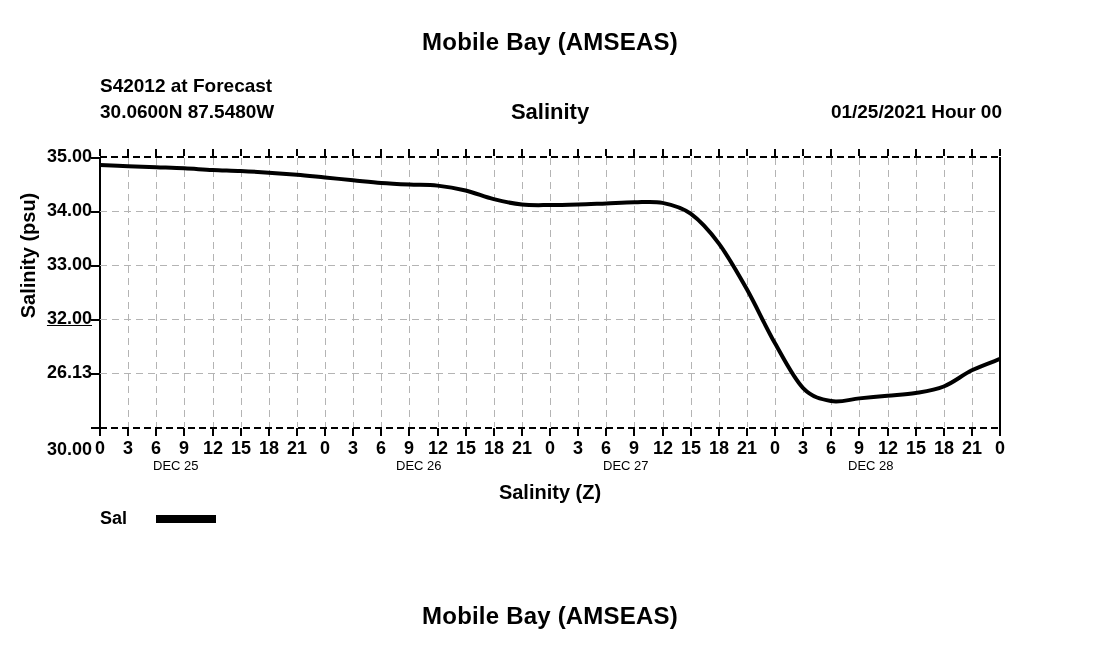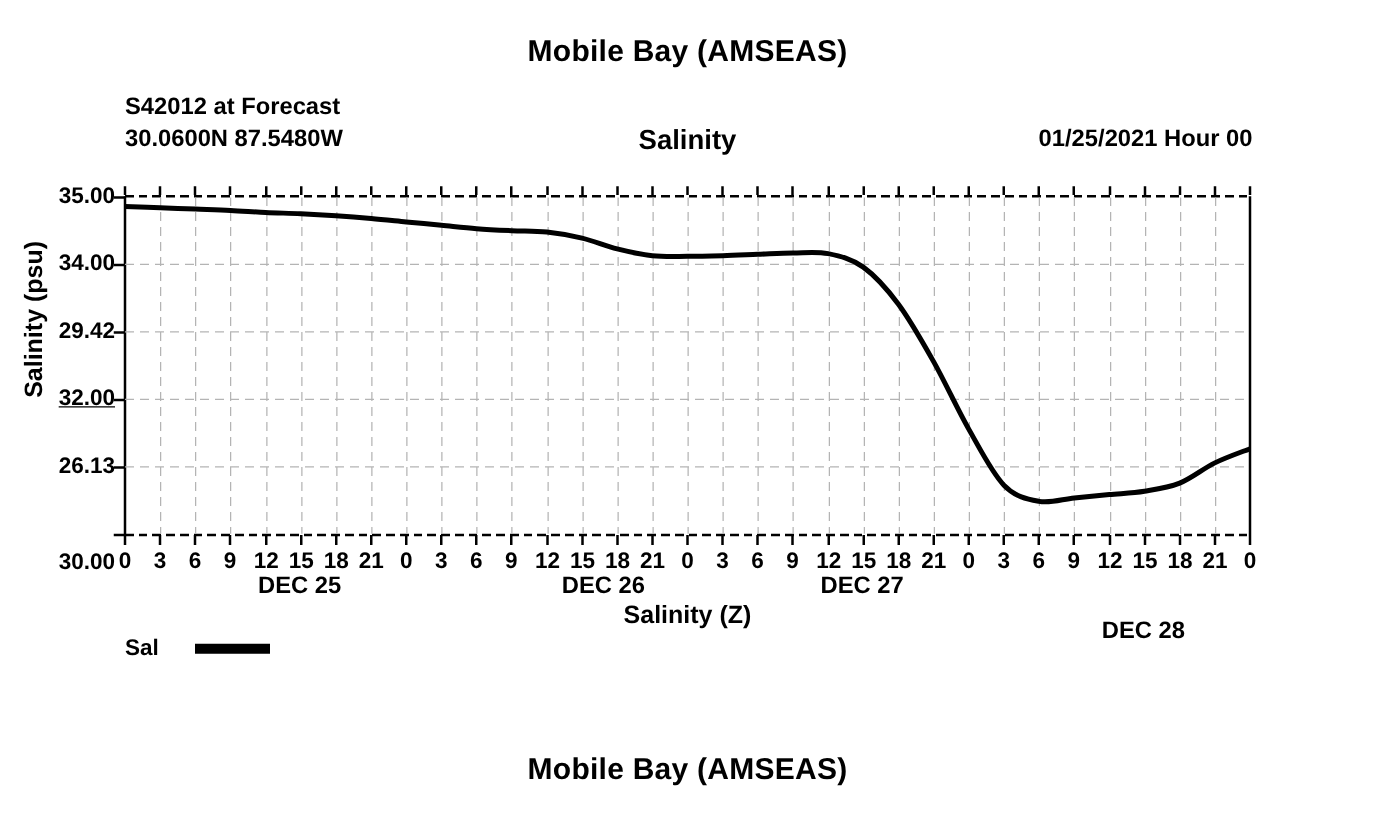--- a/index.html
+++ b/index.html
@@ -114,23 +114,23 @@
     white-space: nowrap;
   }
   .xlabel-txt {
     font-size: 18px;
     font-weight: bold;
     text-align: center;
     white-space: nowrap;
     top: 438px;
   }
   .daylabel-txt {
-    font-size: 19px;
-    font-weight: bold;
-    text-align: right;
+    font-size: 13px;
+    font-weight: normal;
+    text-align: left;
     white-space: nowrap;
     top: 458px;
   }
 
   #y-axis-title {
     left: -82px; top: 244px;
     width: 220px;
     transform: rotate(-90deg);
     transform-origin: center center;
     text-align: center;
@@ -285,21 +285,21 @@
     <div class="abs xtick-top" style="left: 943px;"></div>
     <div class="abs xtick-major" style="left: 971px;"></div>
     <div class="abs xtick-top" style="left: 971px;"></div>
     <div class="abs xtick-major" style="left: 999px;"></div>
     <div class="abs xtick-top" style="left: 999px;"></div>
   </div>
 <div id="ylabel-layer">
     <div class="abs ylabel-txt" style="top: 416px; margin-top: 23px;">30.00</div>
     <div class="abs ylabel-txt" style="top: 362px;">26.13</div>
     <div class="abs ylabel-txt" style="top: 308px; text-decoration: underline;">32.00</div>
-    <div class="abs ylabel-txt" style="top: 254px;">29.42</div>
+    <div class="abs ylabel-txt" style="top: 254px;">33.00</div>
     <div class="abs ylabel-txt" style="top: 200px;">34.00</div>
     <div class="abs ylabel-txt" style="top: 146px;">35.00</div>
   </div>
 <div id="xlabel-layer">
     <div class="abs xlabel-txt" style="left: 80px; width: 40px;">0</div>
     <div class="abs xlabel-txt" style="left: 108px; width: 40px;">3</div>
     <div class="abs xlabel-txt" style="left: 136px; width: 40px;">6</div>
     <div class="abs xlabel-txt" style="left: 164px; width: 40px;">9</div>
     <div class="abs xlabel-txt" style="left: 193px; width: 40px;">12</div>
     <div class="abs xlabel-txt" style="left: 221px; width: 40px;">15</div>
@@ -328,21 +328,21 @@
     <div class="abs xlabel-txt" style="left: 868px; width: 40px;">12</div>
     <div class="abs xlabel-txt" style="left: 896px; width: 40px;">15</div>
     <div class="abs xlabel-txt" style="left: 924px; width: 40px;">18</div>
     <div class="abs xlabel-txt" style="left: 952px; width: 40px;">21</div>
     <div class="abs xlabel-txt" style="left: 980px; width: 40px;">0</div>
   </div>
 <div id="daylabel-layer">
     <div class="abs daylabel-txt" style="left: 153px; width: 120px;">DEC 25</div>
     <div class="abs daylabel-txt" style="left: 396px; width: 120px;">DEC 26</div>
     <div class="abs daylabel-txt" style="left: 603px; width: 120px;">DEC 27</div>
-    <div class="abs daylabel-txt" style="left: 828px; width: 120px; margin-top: 36px;">DEC 28</div>
+    <div class="abs daylabel-txt" style="left: 848px; width: 120px;">DEC 28</div>
   </div>
 
 <div class="abs" id="plot-area">
   <svg id="series-svg" width="900" height="270" viewBox="0 0 900 270">
     <path id="series-path" fill="none" stroke="#000000" stroke-width="4" stroke-linecap="round" stroke-linejoin="round" d="M 0.00 8.10 C 4.69 8.28, 18.75 8.82, 28.13 9.18 C 37.50 9.54, 46.88 9.90, 56.25 10.26 C 65.63 10.62, 75.00 10.89, 84.38 11.34 C 93.75 11.79, 103.13 12.51, 112.50 12.96 C 121.88 13.41, 131.25 13.59, 140.63 14.04 C 150.00 14.49, 159.38 15.03, 168.75 15.66 C 178.13 16.29, 187.50 17.01, 196.88 17.82 C 206.25 18.63, 215.63 19.62, 225.00 20.52 C 234.38 21.42, 243.75 22.32, 253.13 23.22 C 262.50 24.12, 271.88 25.20, 281.25 25.92 C 290.63 26.64, 300.00 27.09, 309.38 27.54 C 318.75 27.99, 328.13 27.63, 337.50 28.62 C 346.88 29.61, 356.25 31.23, 365.63 33.48 C 375.00 35.73, 384.38 39.78, 393.75 42.12 C 403.13 44.46, 412.50 46.53, 421.88 47.52 C 431.25 48.51, 440.63 48.06, 450.00 48.06 C 459.38 48.06, 468.75 47.79, 478.13 47.52 C 487.50 47.25, 496.88 46.80, 506.25 46.44 C 515.63 46.08, 525.00 45.45, 534.38 45.36 C 543.75 45.27, 553.13 44.01, 562.50 45.90 C 571.88 47.79, 581.25 49.95, 590.63 56.70 C 600.00 63.45, 609.38 73.80, 618.75 86.40 C 628.13 99.00, 637.50 115.65, 646.88 132.30 C 656.25 148.95, 665.63 169.83, 675.00 186.30 C 684.38 202.77, 693.75 221.49, 703.13 231.12 C 712.50 240.75, 721.88 242.37, 731.25 244.08 C 740.63 245.79, 750.00 242.28, 759.38 241.38 C 768.75 240.48, 778.13 239.58, 787.50 238.68 C 796.88 237.78, 806.25 237.51, 815.63 235.98 C 825.00 234.45, 834.38 233.28, 843.75 229.50 C 853.13 225.72, 862.50 217.89, 871.88 213.30 C 881.25 208.71, 895.31 203.85, 900.00 201.96"></path>
   </svg>
 </div>
 
 <div class="abs" id="y-axis-title">Salinity (psu)</div>
 <div class="abs" id="x-axis-title">Salinity (Z)</div>

